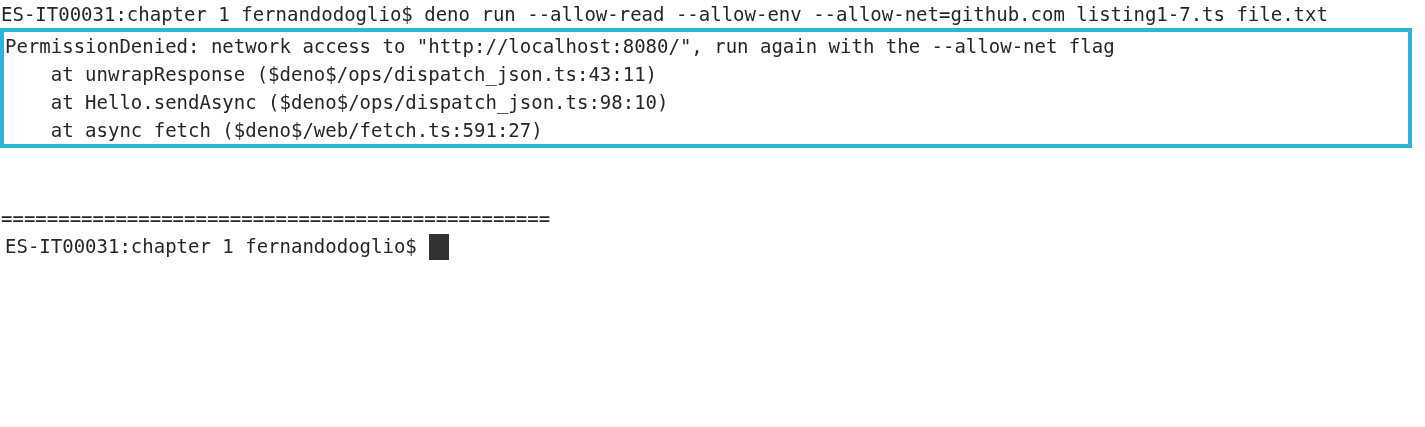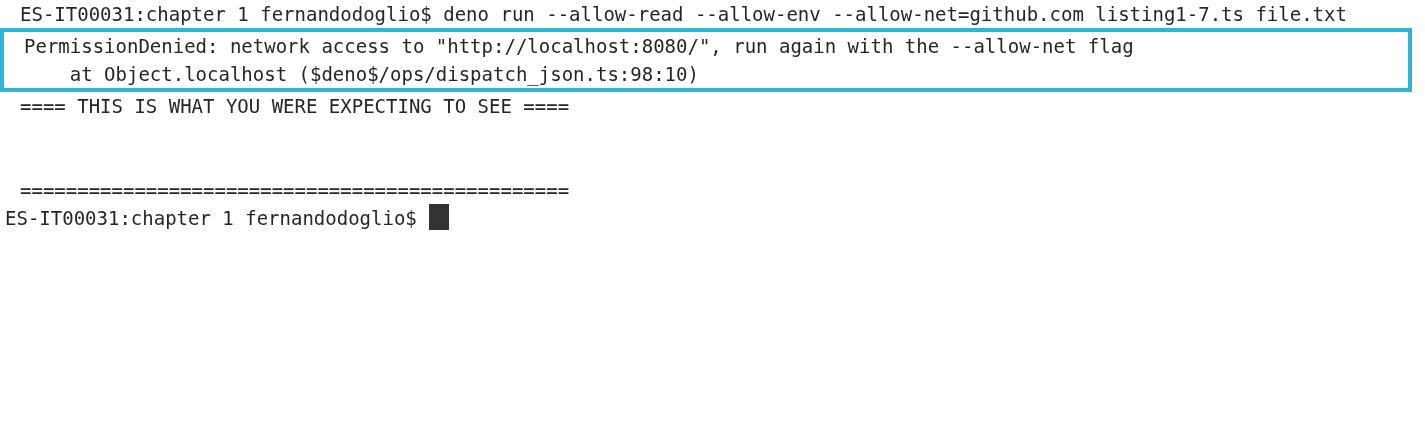--- a/index.html
+++ b/index.html
@@ -16,34 +16,34 @@
     background: var(--bg, #ffffff);
     color: var(--text, #262626);
     font-family: "DejaVu Sans Mono", "Liberation Mono", monospace;
     font-size: 19px;
     line-height: 28px;
     position: relative;
   }
   .line {
     white-space: pre;
     height: 28px;
-    padding-left: 20px;
+    padding-left: 1px;
     overflow: visible;
   }
   .error-box {
     box-sizing: border-box;
     width: 1412px;
     border: 4px solid var(--accent, #2cb5d6);
     background: var(--bg, #ffffff);
   }
   .error-box .line {
   }
   .prompt-line {
     display: flex;
-    align-items: flex-start;
+    align-items: flex-end;
     height: 28px;
     padding-left: 5px;
     white-space: pre;
   }
   .cursor {
     display: inline-block;
     width: 20px;
     height: 26px;
     background: #333333;
     margin-left: 1px;
@@ -51,24 +51,25 @@
 </style>
 </head>
 <body>
 
 <div class="terminal">
 
   <div class="line">ES-IT00031:chapter 1 fernandodoglio$ deno run --allow-read --allow-env --allow-net=github.com listing1-7.ts file.txt</div>
 
   <div class="error-box">
     <div class="line">PermissionDenied: network access to "http://localhost:8080/", run again with the --allow-net flag</div>
-    <div class="line">    at Object.localhost ($deno$/ops/dispatch_json.ts:98:10)</div>
+    <div class="line">    at unwrapResponse ($deno$/ops/dispatch_json.ts:43:11)</div>
+    <div class="line">    at Hello.sendAsync ($deno$/ops/dispatch_json.ts:98:10)</div>
+    <div class="line">    at async fetch ($deno$/web/fetch.ts:591:27)</div>
   </div>
 
-  <div class="line">==== THIS IS WHAT YOU WERE EXPECTING TO SEE ====</div>
   <div class="line"></div>
   <div class="line"></div>
   <div class="line">================================================</div>
 
   <div class="prompt-line">
     <span>ES-IT00031:chapter 1 fernandodoglio$ </span>
     <span class="cursor" style="background: rgb(51, 51, 51);"></span>
   </div>
 
 </div>

